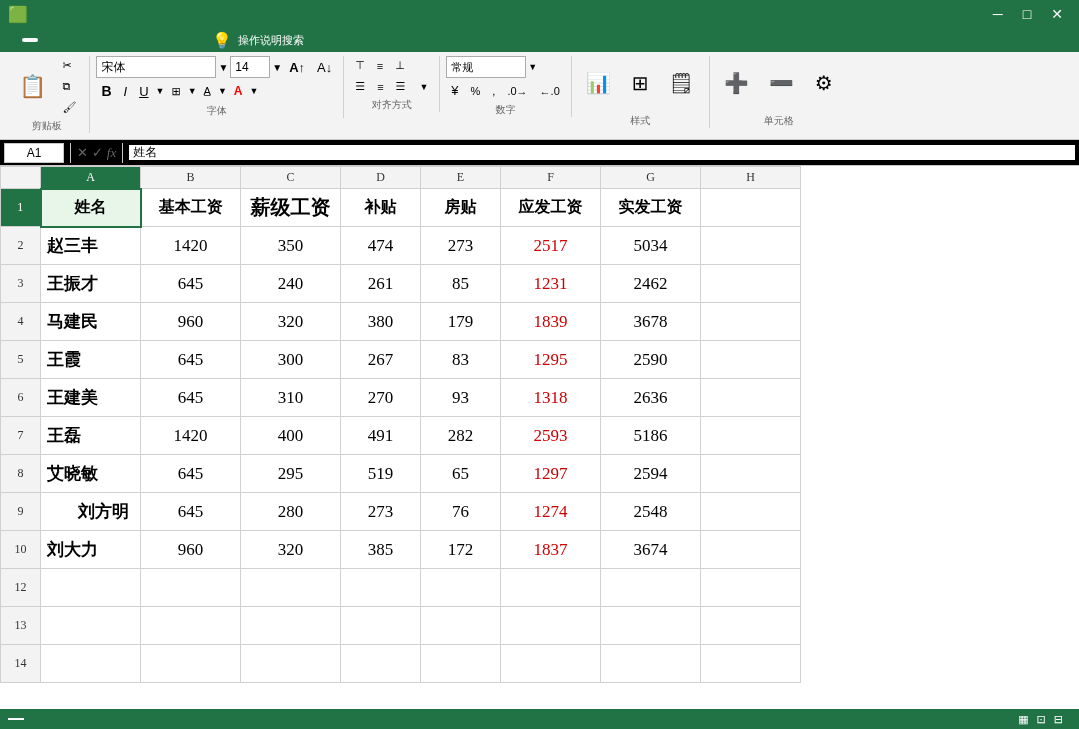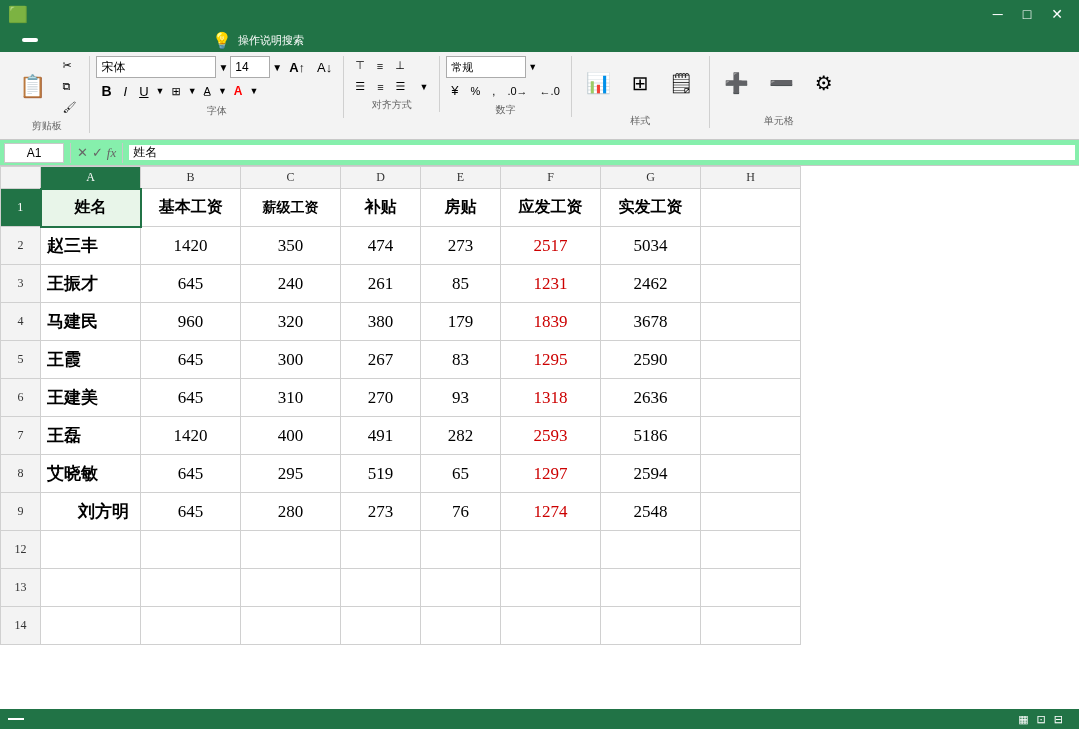--- a/index.html
+++ b/index.html
@@ -137,21 +137,21 @@
       border: 1px solid #ababab;
       background: white;
       padding: 1px 4px;
       width: 80px;
       font-size: 11px;
       height: 22px;
     }
 
     
     .formula-bar {
-      background: #86efac;
+      background: #000000;
       border-bottom: 1px solid #c8c8c8;
       height: 26px;
       display: flex;
       align-items: center;
       padding: 0 4px;
       gap: 4px;
     }
     .cell-ref {
       border: 1px solid #c8c8c8;
       background: white;
@@ -480,21 +480,21 @@
         <th class="col-header">F</th>
         <th class="col-header">G</th>
         <th class="col-header">H</th>
       </tr>
     </thead>
     <tbody id="spreadsheet-body">
     <tr>
           <th class="row-header selected">1</th>
           <td class="cell header-row selected-cell" style="font-weight: bold; text-align: center; font-size: 16px;">姓名</td>
           <td class="cell header-row" style="font-weight: bold; text-align: center; font-size: 16px;">基本工资</td>
-          <td class="cell header-row" style="font-weight: bold; font-size: 14px;">薪级工资</td>
+          <td class="cell header-row" style="font-weight: bold; font-size: 20px;">薪级工资</td>
           <td class="cell header-row" style="font-weight: bold; text-align: center; font-size: 16px;">补贴</td>
           <td class="cell header-row" style="font-weight: bold; text-align: center; font-size: 16px;">房贴</td>
           <td class="cell header-row" style="font-weight: bold; text-align: center; font-size: 16px;">应发工资</td>
           <td class="cell header-row" style="font-weight: bold; text-align: center; font-size: 16px;">实发工资</td>
           <td class="cell header-row" style="font-weight: bold; text-align: center; font-size: 16px;"></td>
         </tr>
         <tr>
           <th class="row-header">2</th>
           <td class="cell name-col" style="font-size: 17px;">赵三丰</td>
           <td class="cell numeric" style="font-size: 17px;">1420</td>
@@ -576,20 +576,31 @@
           <td class="cell name-col" style="font-size: 17px; padding-left: 37px;">刘方明</td>
           <td class="cell numeric" style="font-size: 17px;">645</td>
           <td class="cell numeric" style="font-size: 17px;">280</td>
           <td class="cell numeric" style="font-size: 17px;">273</td>
           <td class="cell numeric" style="font-size: 17px;">76</td>
           <td class="cell red-value" style="font-size: 17px;">1274</td>
           <td class="cell numeric" style="font-size: 17px;">2548</td>
           <td class="cell"></td>
         </tr>
         <tr>
+          <th class="row-header">10</th>
+          <td class="cell name-col" style="font-size: 17px;">刘大力</td>
+          <td class="cell numeric" style="font-size: 17px;">960</td>
+          <td class="cell numeric" style="font-size: 17px;">320</td>
+          <td class="cell numeric" style="font-size: 17px;">385</td>
+          <td class="cell numeric" style="font-size: 17px;">172</td>
+          <td class="cell red-value" style="font-size: 17px;">1837</td>
+          <td class="cell numeric" style="font-size: 17px;">3674</td>
+          <td class="cell"></td>
+        </tr>
+        <tr>
           <th class="row-header">12</th>
           <td class="cell name-col" style="font-size: 17px;"></td>
           <td class="cell numeric" style="font-size: 17px;"></td>
           <td class="cell numeric" style="font-size: 17px;"></td>
           <td class="cell numeric" style="font-size: 17px;"></td>
           <td class="cell numeric" style="font-size: 17px;"></td>
           <td class="cell red-value" style="font-size: 17px;"></td>
           <td class="cell numeric" style="font-size: 17px;"></td>
           <td class="cell"></td>
         </tr>

